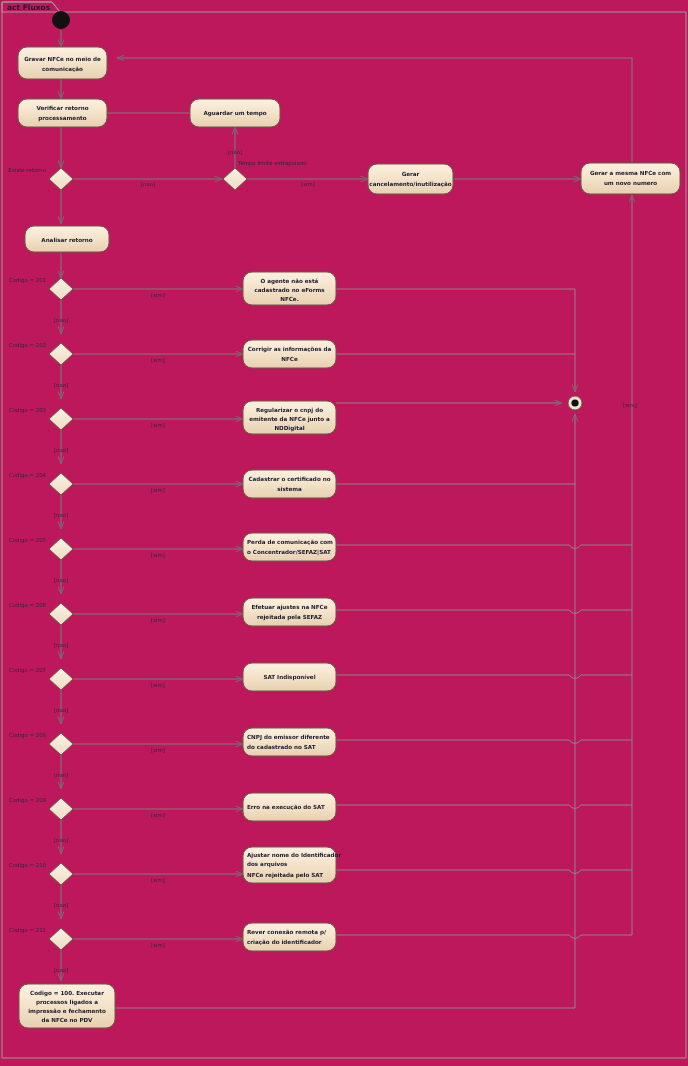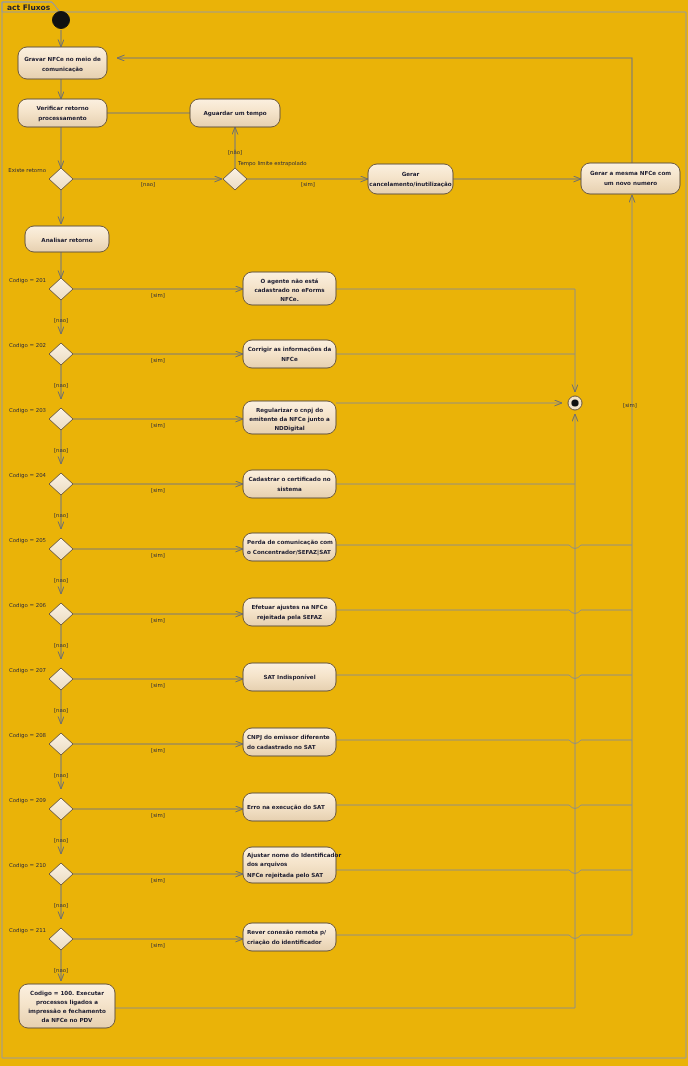--- a/index.html
+++ b/index.html
@@ -1,17 +1,17 @@
 <!DOCTYPE html>
 <html><head>
 <meta charset="utf-8">
 <style>
   html,body{margin:0;padding:0;background:#ffffff;}
   body{font-family:"DejaVu Sans","Liberation Sans",sans-serif;}
-  #stage{position:relative;width:688px;height:1066px;background:#eab308;overflow:hidden;}
+  #stage{position:relative;width:688px;height:1066px;background:#be185d;overflow:hidden;}
   svg{display:block;}
   .frame{fill:none;stroke:#9a9a9a;stroke-width:1;}
   .tabtxt{font-size:7.5px;fill:#1a1a2e;font-weight:bold;font-family:"DejaVu Sans","Liberation Sans",sans-serif;}
   .edge{fill:none;stroke:#7a7a7a;stroke-width:1.1;}
   .thin{fill:none;stroke:#8c8c8c;stroke-width:0.9;}
   .nodetxt{font-size:5.6px;fill:#1a1a2e;font-weight:bold;text-anchor:middle;font-family:"DejaVu Sans","Liberation Sans",sans-serif;}
   .nodetxt-l{font-size:5.6px;fill:#1a1a2e;font-weight:bold;text-anchor:start;font-family:"DejaVu Sans","Liberation Sans",sans-serif;}
   .guard{font-size:5.4px;fill:#2a2a3e;text-anchor:middle;font-family:"DejaVu Sans","Liberation Sans",sans-serif;}
   .dlabel{font-size:5.4px;fill:#2a2a3e;text-anchor:end;font-family:"DejaVu Sans","Liberation Sans",sans-serif;}
   .dlabel-s{font-size:5.4px;fill:#2a2a3e;text-anchor:start;font-family:"DejaVu Sans","Liberation Sans",sans-serif;}

